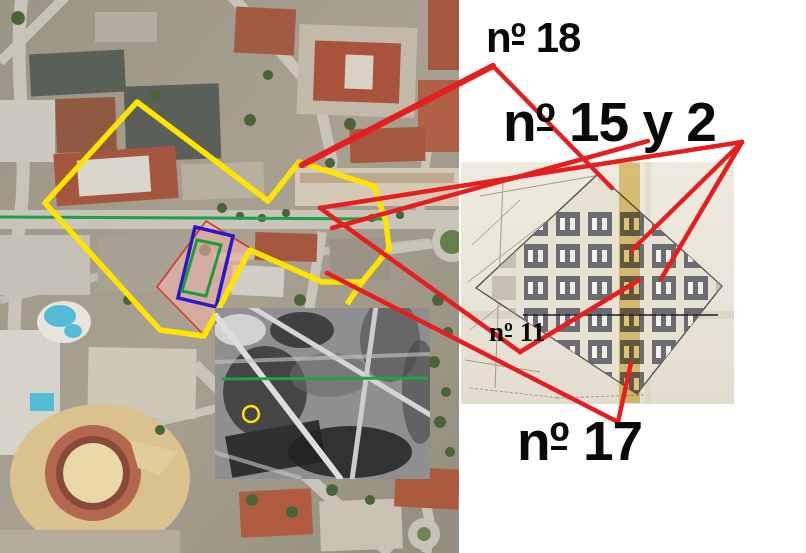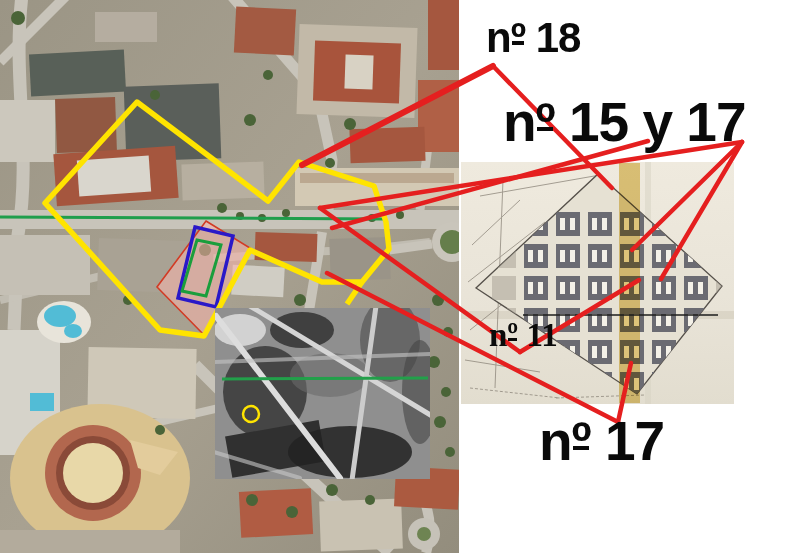--- a/index.html
+++ b/index.html
@@ -325,16 +325,16 @@
         <line x1="742" y1="142" x2="661" y2="279" stroke="#e51f1f" stroke-width="4.5" stroke-linecap="round"></line>
         <line x1="742" y1="142" x2="632" y2="250" stroke="#e51f1f" stroke-width="4.5" stroke-linecap="round"></line>
         <line x1="327" y1="273" x2="618" y2="422" stroke="#e51f1f" stroke-width="4.5" stroke-linecap="round"></line>
         <line x1="618" y1="422" x2="631" y2="363" stroke="#e51f1f" stroke-width="4.5" stroke-linecap="round"></line>
         <line x1="320" y1="208" x2="520" y2="352" stroke="#e51f1f" stroke-width="4.5" stroke-linecap="round"></line>
         <line x1="520" y1="352" x2="639" y2="280" stroke="#e51f1f" stroke-width="4.5" stroke-linecap="round"></line>
       </g>
 </svg>
 
 <div class="lab sans" id="lab-no18" style="left: 486px; top: 17px; font-size: 42px;"><span>n</span><span class="ord">º</span><span> 18</span></div>
-<div class="lab sans" id="lab-no15y16" style="left: 503px; top: 95px; font-size: 55px;"><span>n</span><span class="ord">º</span><span> 15 y 17</span></div>
-<div class="lab serif" id="lab-no11" style="left: 489px; top: 319px; font-size: 33px;"><span>n</span><span class="ord">º</span><span> 11</span></div>
-<div class="lab sans" id="lab-no17" style="left: 517px; top: 414px; font-size: 55px; margin-left: 22px;"><span>n</span><span class="ord">º</span><span> 17</span></div>
+<div class="lab sans" id="lab-no15y16" style="left: 503px; top: 95px; font-size: 55px;"><span>n</span><span class="ord">º</span><span> 15 y 2</span></div>
+<div class="lab serif" id="lab-no11" style="left: 489px; top: 319px; font-size: 27px;"><span>n</span><span class="ord">º</span><span> 11</span></div>
+<div class="lab sans" id="lab-no17" style="left: 517px; top: 414px; font-size: 55px;"><span>n</span><span class="ord">º</span><span> 17</span></div>
 </div>
 
 </body></html>

